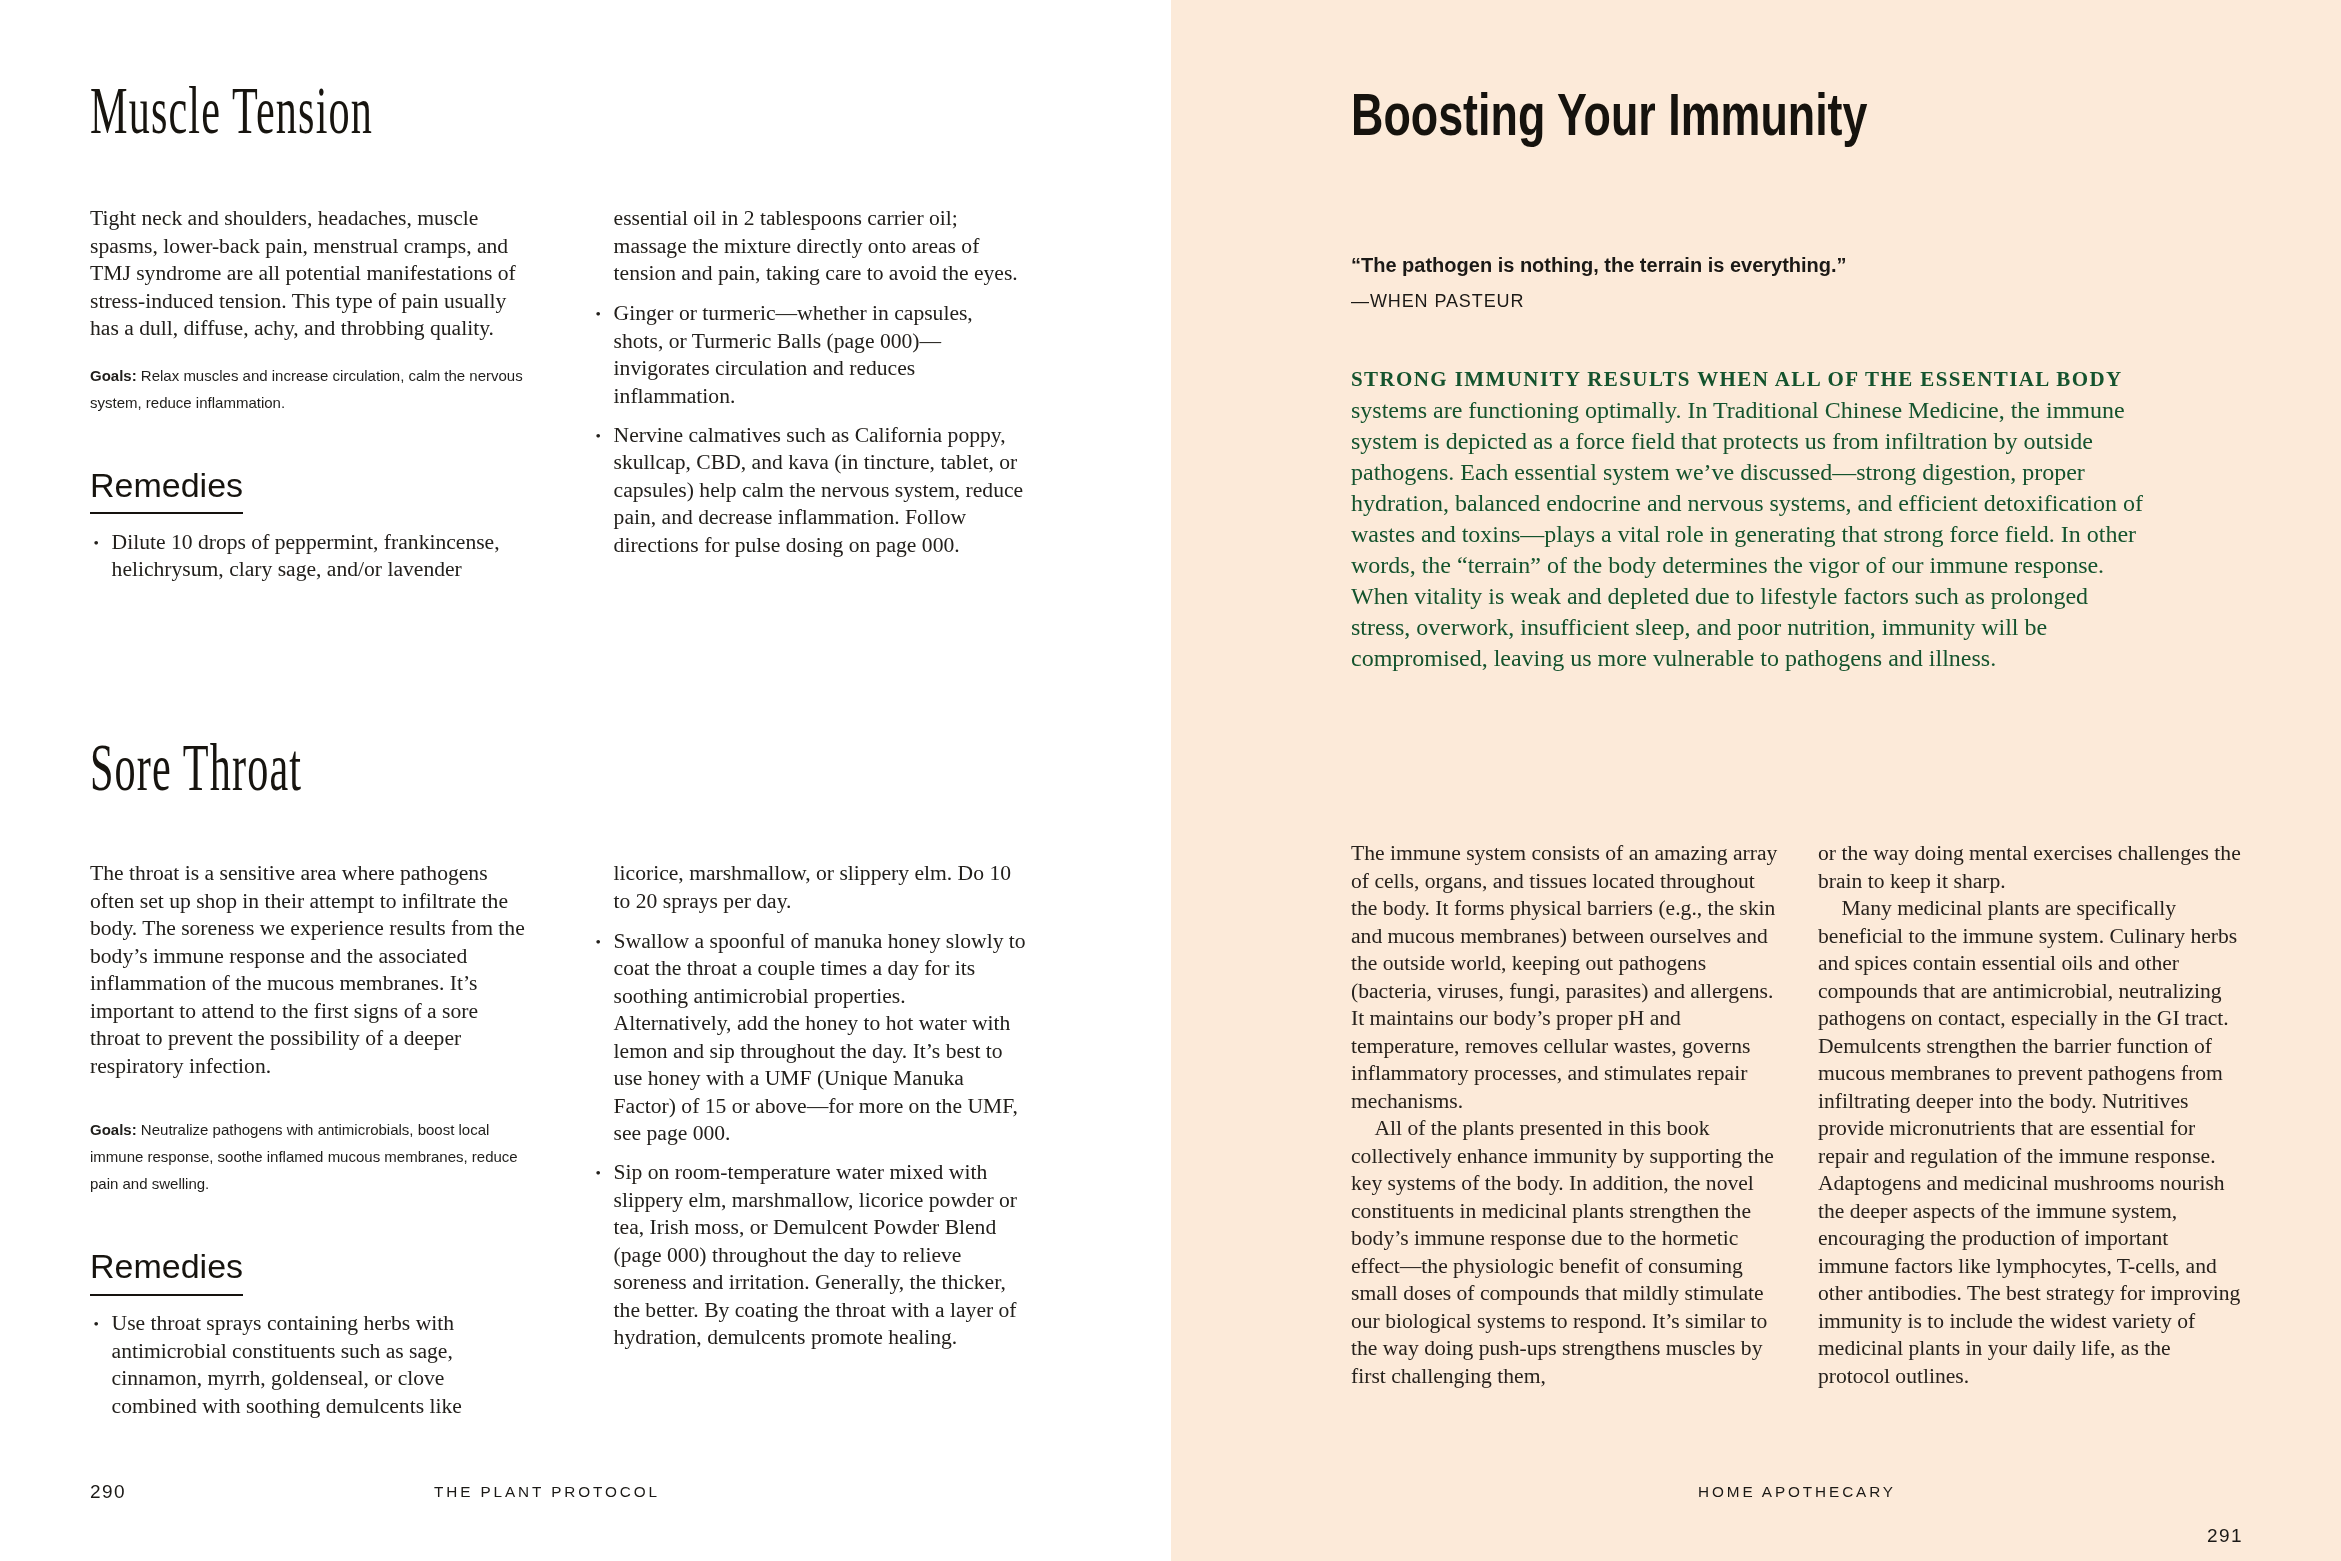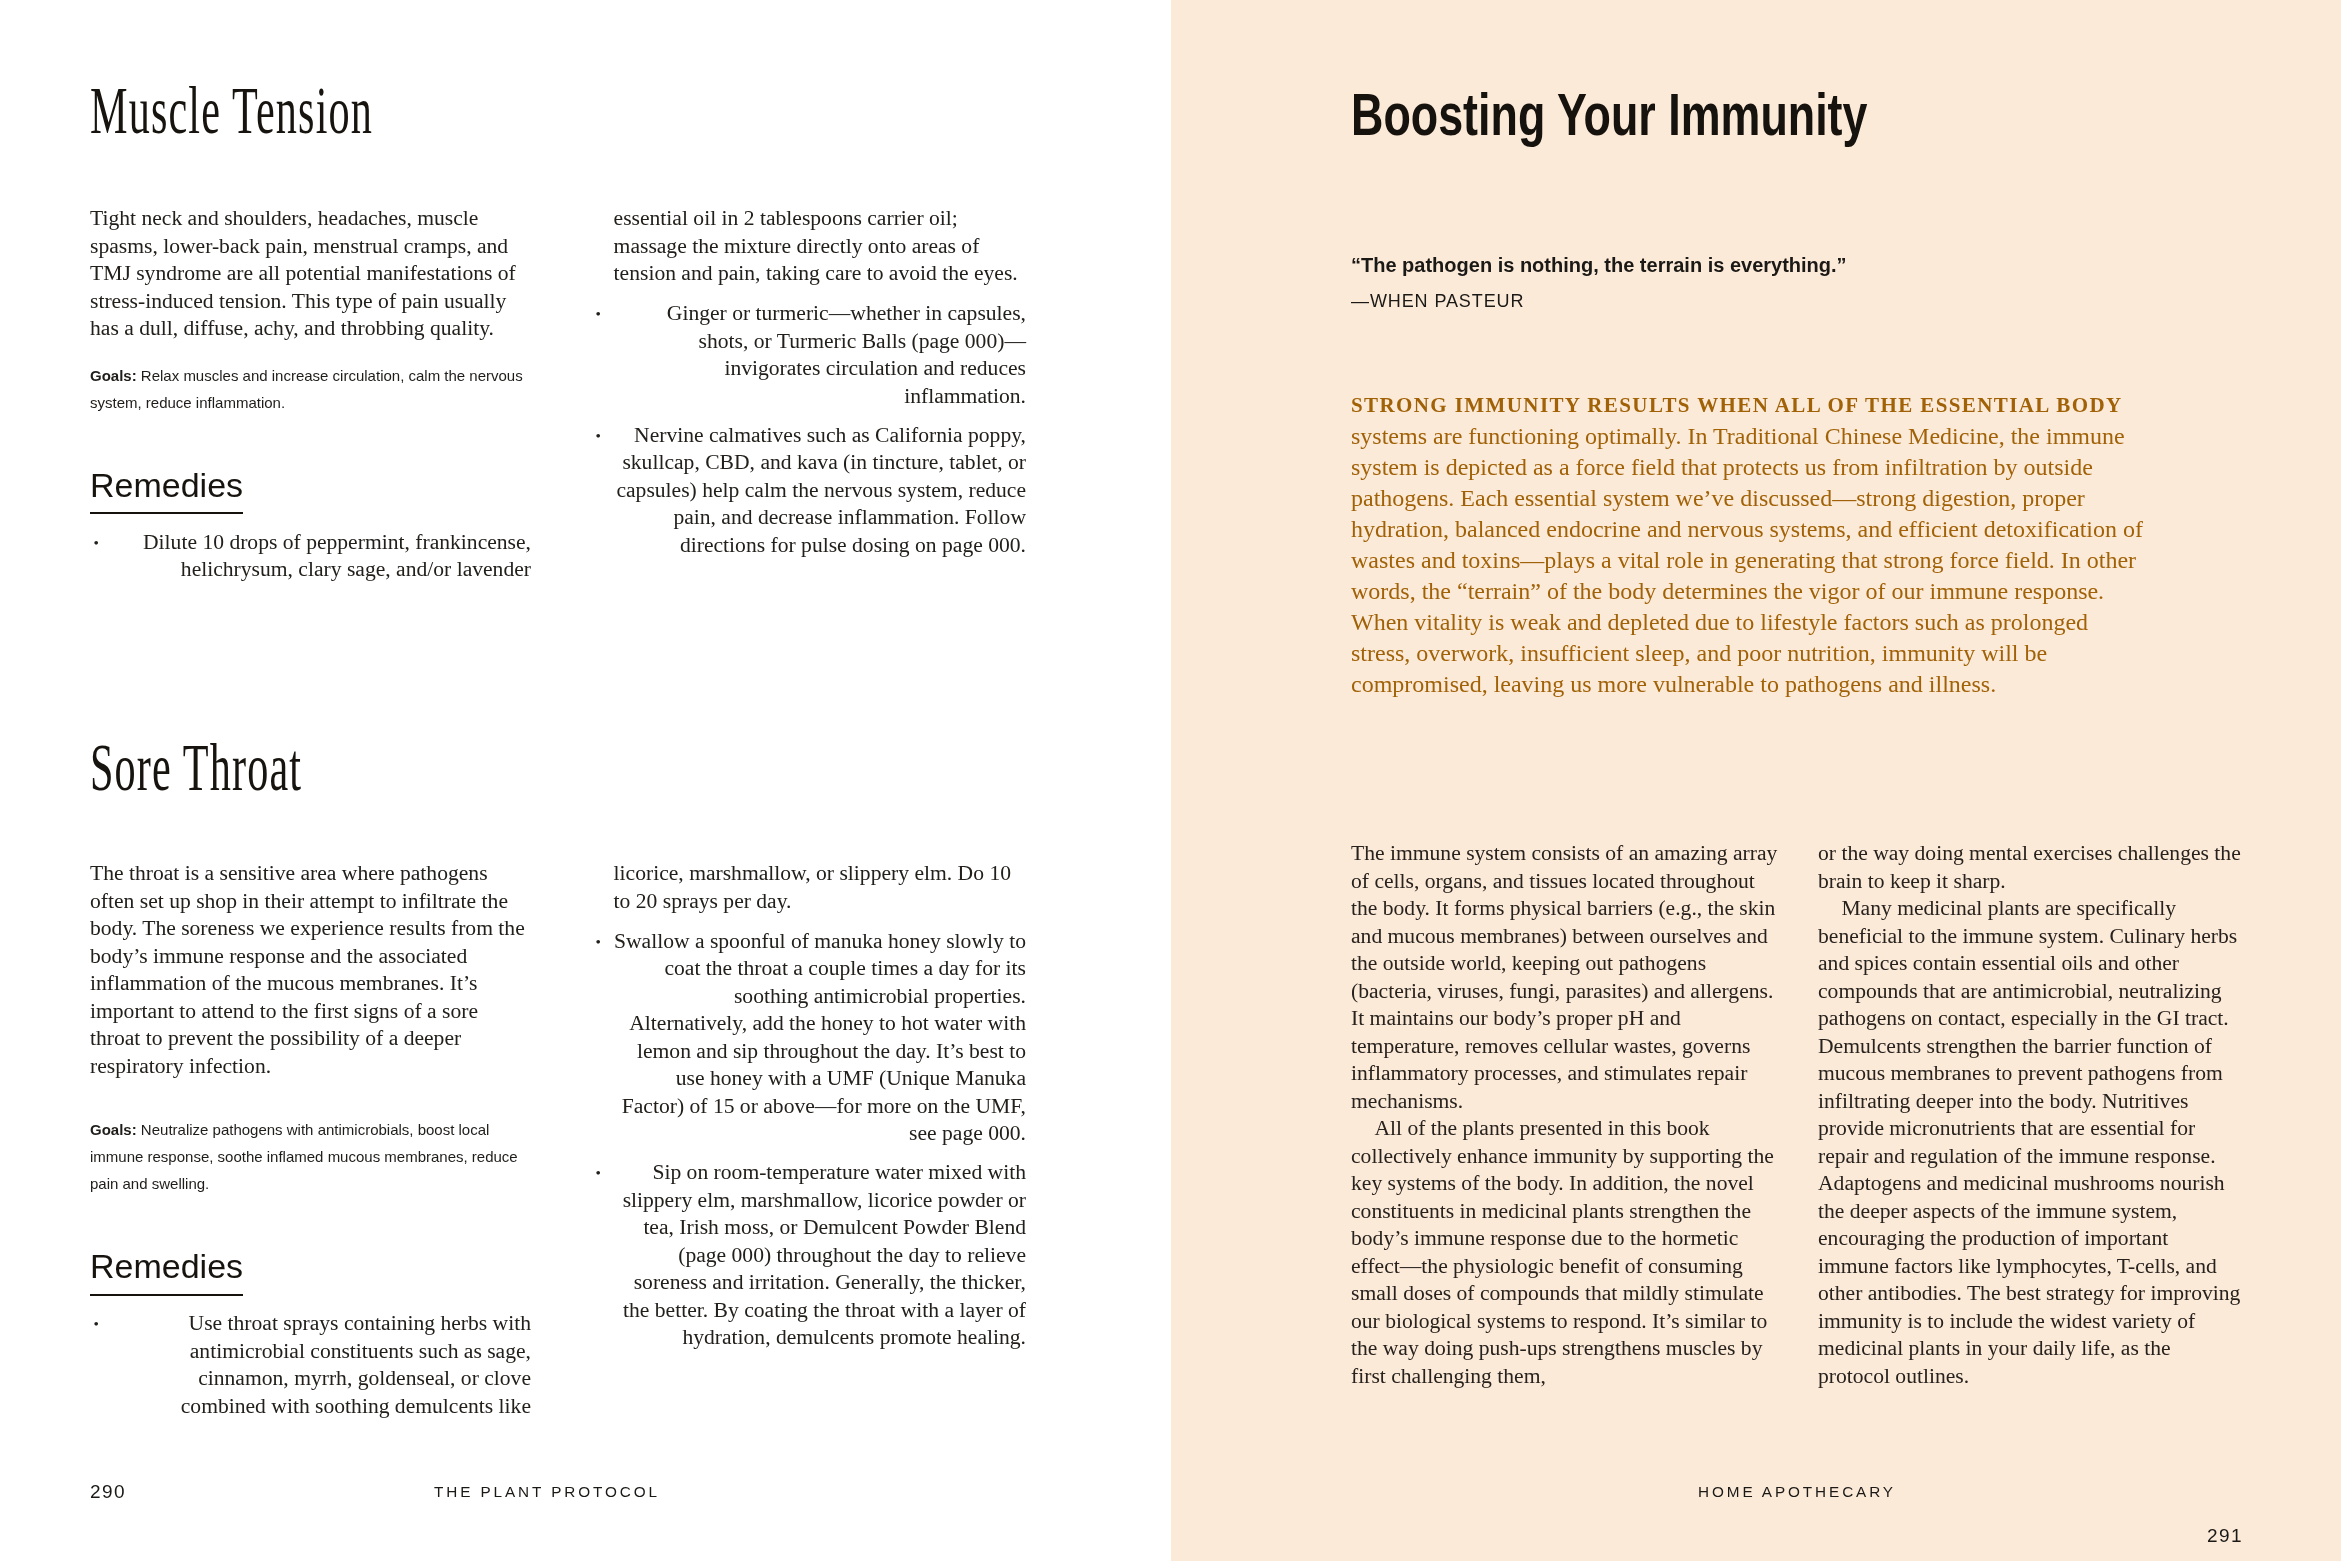--- a/index.html
+++ b/index.html
@@ -44,21 +44,21 @@
 
   .remedies-h {
     font-family:"Liberation Sans", sans-serif;
     font-weight:normal; font-size:34px; line-height:1;
     margin-top:52px; display:table;
     padding-bottom:10.8px; border-bottom:2.3px solid #15120e;
     color:#17140f;
   }
   .bullets { margin-top:14.4px; }
   .bullets-after { margin-top:12.6px; }
-  .bullet { position:relative; padding-left:21.6px; margin-top:11.7px;text-align:right; }
+  .bullet { position:relative; padding-left:21.6px; margin-top:11.7px; }
   .bullet:first-child { margin-top:0; }
   .bullet::before {
     content:"\2022";
     position:absolute; left:3.6px; top:0;
     font-size:15.3px; line-height:27.5px;
   }
   .continuation { padding-left:21.6px; }
 
   
   .chapter-title {
@@ -66,22 +66,22 @@
     font-family:"Liberation Sans", sans-serif;
     font-weight:bold; font-size:59px; line-height:1;
     color:#16130e; transform:scaleX(0.76); transform-origin:0 0;
     white-space:nowrap;
   }
   .quote { position:absolute; left:180px; top:253px; font-family:"Liberation Sans", sans-serif; color:#1b1916; }
   .quote-text { font-weight:bold; font-size:20px; line-height:1.2; }
   .quote-attr { font-size:18px; margin-top:13.5px; letter-spacing:0.9px; }
 
   .lead {
-    position:absolute; left:180px; top:389px; width:793px;
-    font-size:24px; line-height:31px; color:#a16207;
+    position:absolute; left:180px; top:363px; width:793px;
+    font-size:24px; line-height:31px; color:#14532d;
   }
   .lead-caps { font-weight:bold; font-size:21px; letter-spacing:1.4px; }
 
   .rcols {
     position:absolute; left:180px; top:840px;
     display:grid; grid-template-columns:431px 425px; column-gap:36px;
   }
   .rcols p { font-size:21.6px; line-height:27.5px; color:#27221d; }
   .indent { text-indent:23.4px; }
 

